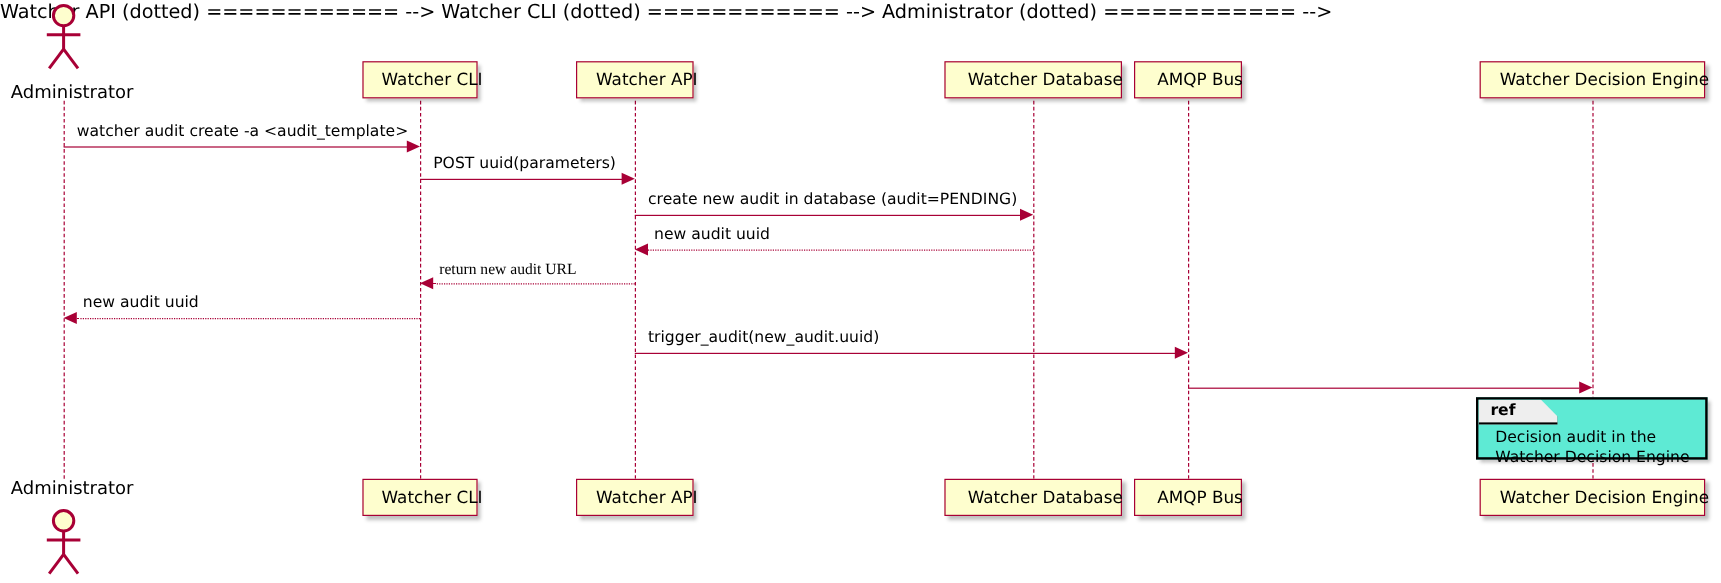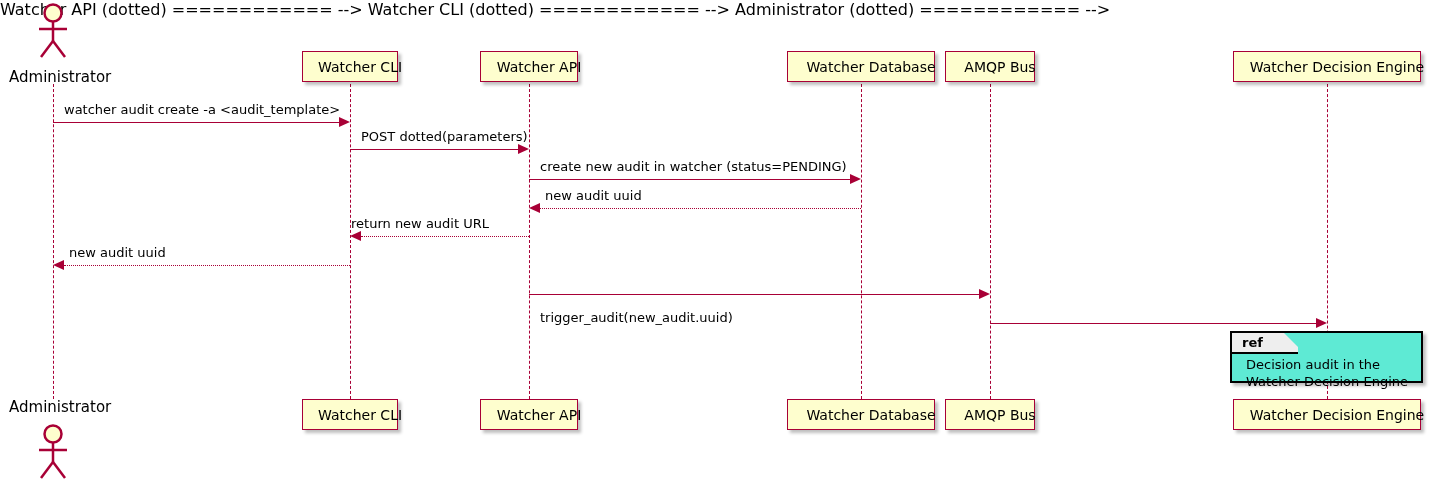--- a/index.html
+++ b/index.html
@@ -167,46 +167,46 @@
   <div class="participant" style="left:1233px; top:51px; width:188px;">
     <span>Watcher Decision Engine</span>
   </div>
 
   
   <div class="msg-label" style="left:64px; top:103px;">watcher audit create -a &lt;audit_template&gt;</div>
   <div class="msg-line" style="left:53px; top:122px; width:287px;"></div>
   <div class="arrowhead right" style="left:339px; top:117px;"></div>
 
   
-  <div class="msg-label" style="left:361px; top:130px;">POST dotted(parameters)</div>
+  <div class="msg-label" style="left:361px; top:130px;">POST uuid(parameters)</div>
   <div class="msg-line" style="left:350px; top:149px; width:169px;"></div>
   <div class="arrowhead right" style="left:518px; top:144px;"></div>
 
   
-  <div class="msg-label" style="left:540px; top:160px;">create new audit in watcher (status=PENDING)</div>
+  <div class="msg-label" style="left:540px; top:160px;">create new audit in database (audit=PENDING)</div>
   <div class="msg-line" style="left:529px; top:179px; width:322px;"></div>
   <div class="arrowhead right" style="left:850px; top:174px;"></div>
 
    Watcher API (dotted) ============ --&gt;
   <div class="msg-label" style="left:545px; top:189px;">new audit uuid</div>
   <div class="msg-line dotted" style="left:540px; top:208px; width:321px;"></div>
   <div class="arrowhead left" style="left:529px; top:203px;"></div>
 
    Watcher CLI (dotted) ============ --&gt;
-  <div class="msg-label" style="left:351px; top:217px;">return new audit URL</div>
+  <div class="msg-label" style="left:366px; top:217px;font-family:Liberation Serif, serif;">return new audit URL</div>
   <div class="msg-line dotted" style="left:361px; top:236px; width:168px;"></div>
   <div class="arrowhead left" style="left:350px; top:231px;"></div>
 
    Administrator (dotted) ============ --&gt;
   <div class="msg-label" style="left:69px; top:246px;">new audit uuid</div>
   <div class="msg-line dotted" style="left:64px; top:265px; width:286px;"></div>
   <div class="arrowhead left" style="left:53px; top:260px;"></div>
 
   
-  <div class="msg-label" style="left:540px; top:275px;margin-top:36px;">trigger_audit(new_audit.uuid)</div>
+  <div class="msg-label" style="left:540px; top:275px;">trigger_audit(new_audit.uuid)</div>
   <div class="msg-line" style="left:529px; top:294px; width:451px;"></div>
   <div class="arrowhead right" style="left:979px; top:289px;"></div>
 
   
   <div class="msg-line" style="left:990px; top:323px; width:326px;"></div>
   <div class="arrowhead right" style="left:1316px; top:318px;"></div>
 
   
   <div class="ref-box" style="left:1230px; top:331px; width:193px; height:52px;">
     <div class="ref-tab"></div>

